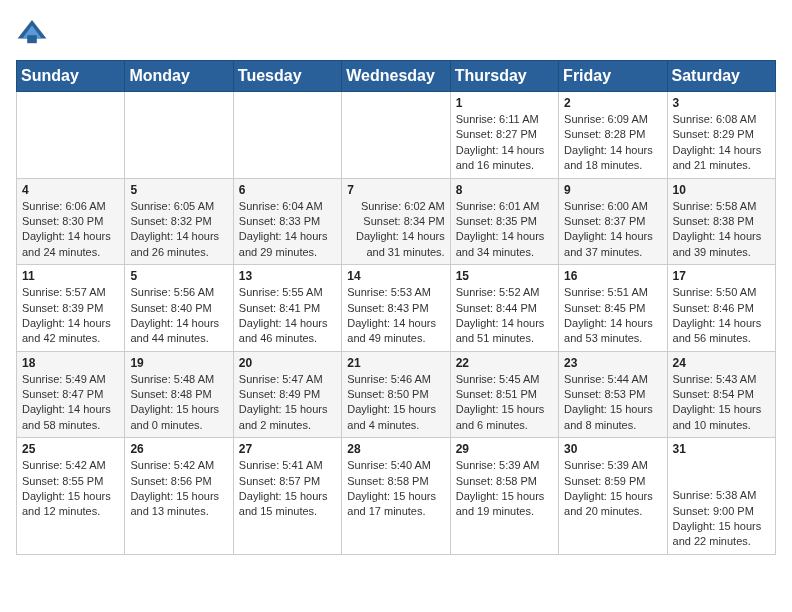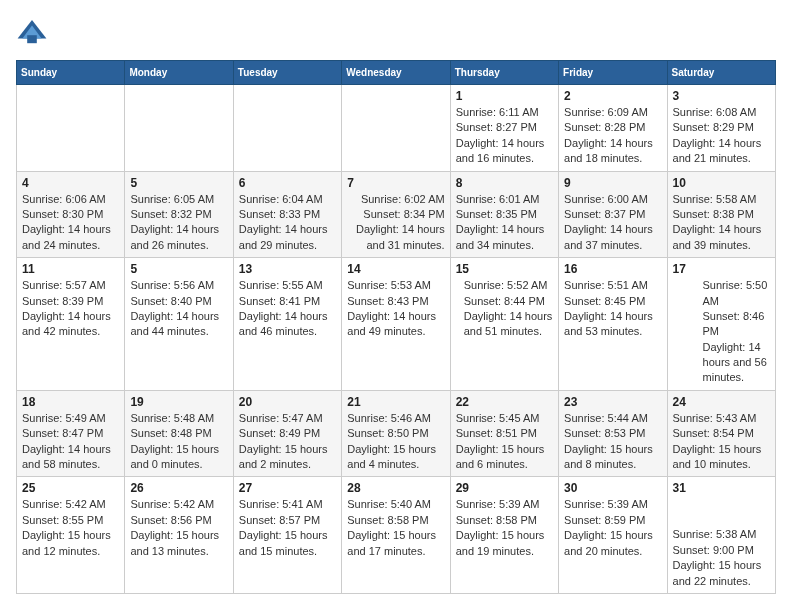--- a/index.html
+++ b/index.html
@@ -55,21 +55,21 @@
     .calendar {
       width: 100%;
       border-collapse: collapse;
       font-size: 11px;
     }
     .calendar th {
       background: #2a6099;
       color: #fff;
       padding: 6px 4px;
       text-align: left;
-      font-size: 10px;
+      font-size: 16px;
       font-weight: bold;
       border: 1px solid #1e4f7a;
     }
     .calendar td {
       border: 1px solid #ccc;
       padding: 4px 5px;
       vertical-align: top;
       width: 108px;
       min-height: 70px;
       background: #fff;
@@ -214,33 +214,33 @@
 Daylight: 14 hours and 46 minutes.</div>
         </td>
         <td>
           <div class="day-number">14</div>
           <div class="day-info" style="white-space: pre-line;">Sunrise: 5:53 AM
 Sunset: 8:43 PM
 Daylight: 14 hours and 49 minutes.</div>
         </td>
         <td>
           <div class="day-number">15</div>
-          <div class="day-info" style="white-space: pre-line; margin-left: 8px;">Sunrise: 5:52 AM
+          <div class="day-info" style="white-space: pre-line;">Sunrise: 5:52 AM
 Sunset: 8:44 PM
 Daylight: 14 hours and 51 minutes.</div>
         </td>
         <td>
           <div class="day-number">16</div>
           <div class="day-info" style="white-space: pre-line;">Sunrise: 5:51 AM
 Sunset: 8:45 PM
 Daylight: 14 hours and 53 minutes.</div>
         </td>
         <td>
           <div class="day-number">17</div>
-          <div class="day-info" style="white-space: pre-line; margin-left: 30px;">Sunrise: 5:50 AM
+          <div class="day-info" style="white-space: pre-line;">Sunrise: 5:50 AM
 Sunset: 8:46 PM
 Daylight: 14 hours and 56 minutes.</div>
         </td>
       </tr>
       <tr>
         <td>
           <div class="day-number">18</div>
           <div class="day-info" style="white-space: pre-line;">Sunrise: 5:49 AM
 Sunset: 8:47 PM
 Daylight: 14 hours and 58 minutes.</div>

